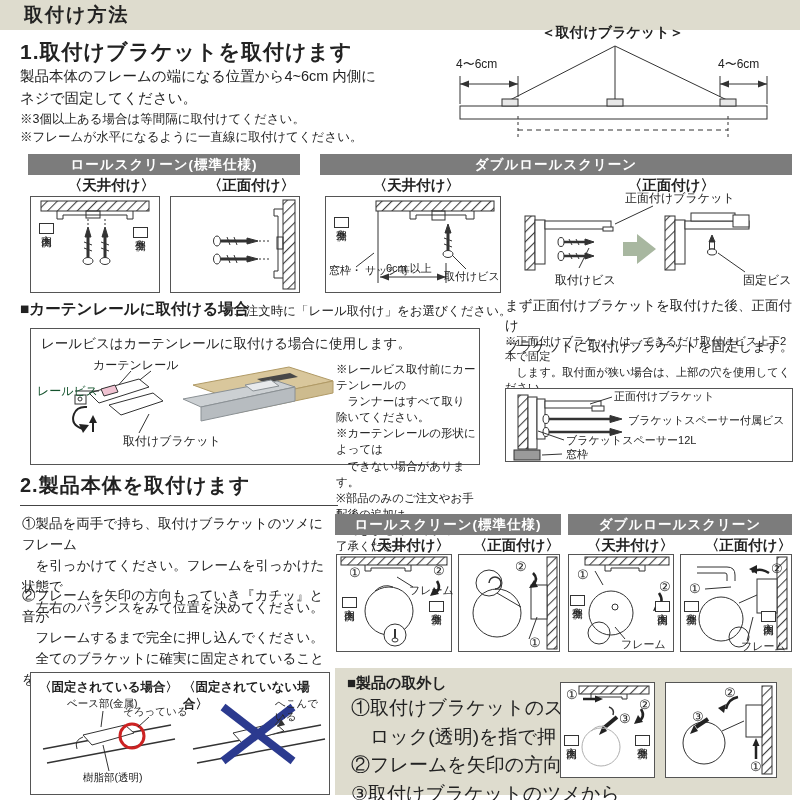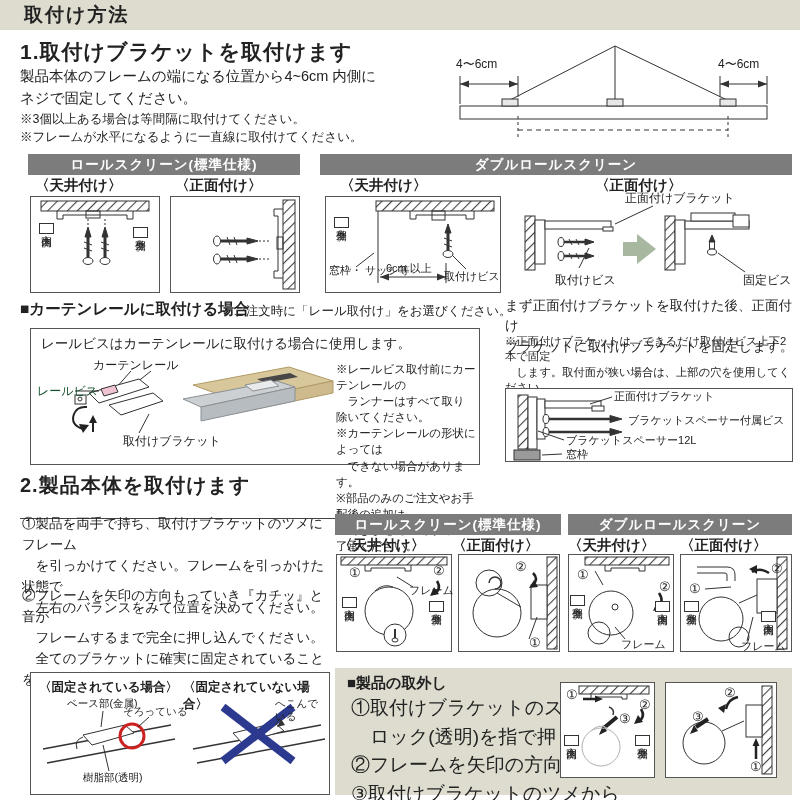--- a/index.html
+++ b/index.html
@@ -6,21 +6,21 @@
 html,body{width:800px;height:800px}
 body{font-family:"Liberation Sans",sans-serif;color:#222;background:#fff}
 .page{position:relative;width:800px;height:800px;background:#fff;overflow:hidden}
 .abs{position:absolute}
 .pre{white-space:pre-line}
 .topbar{background:#dedcce;height:30px;line-height:30px;font-size:19px;font-weight:bold;padding-left:24px;letter-spacing:2px}
 .h1{font-size:21px;font-weight:bold;letter-spacing:1px}
 .body-text{font-size:14.5px;line-height:1.5}
 .note-text{font-size:12.5px;line-height:1.45}
 .gbar{background:#7c7c7c;color:#fff;font-size:13.5px;font-weight:bold;text-align:center;height:21px;line-height:21px;letter-spacing:1px}
-.sublabel{font-size:14.5px;font-weight:bold;text-align:left}
+.sublabel{font-size:14.5px;font-weight:bold;text-align:right}
 .dbox{border:1px solid #555;background:#fff}
 .vbox{writing-mode:vertical-rl;border:1px solid #333;background:#fff;font-size:10.5px;padding:3px 1px;line-height:1.05;letter-spacing:1px}
 .lbl{font-size:11px;white-space:nowrap;color:#222}
 .lbl12{font-size:12px;white-space:nowrap;color:#222}
 .num{font-size:13px;color:#222}
 .red{color:#14532d}
 .btitle{font-size:15.5px;font-weight:bold}
 svg{display:block}
 </style>
 </head>
@@ -63,20 +63,21 @@
         <path d="M88,60 l-9,-3.5 v7 z" fill="#333"></path>
       <line x1="290" y1="52" x2="290" y2="73" stroke="#333"></line>
       <line x1="337" y1="52" x2="337" y2="80" stroke="#333"></line>
       <line x1="290" y1="60" x2="337" y2="60" stroke="#333"></line>
       <path d="M290,60 l9,-3.5 v7 z" fill="#333"></path>
         <path d="M337,60 l-9,-3.5 v7 z" fill="#333"></path>
       <line x1="88" y1="106" x2="298" y2="106" stroke="#333" stroke-dasharray="5,4"></line>
       <line x1="88" y1="92" x2="88" y2="114" stroke="#333" stroke-dasharray="3,3"></line>
       <line x1="298" y1="92" x2="298" y2="114" stroke="#333" stroke-dasharray="3,3"></line>
     </svg>
+    <div class="abs" style="left:0;top:0;width:365px;text-align:center;font-size:14px;font-weight:bold">＜取付けブラケット＞</div>
     <div class="abs lbl12" style="left:26px;top:32px">4〜6cm</div>
     <div class="abs lbl12" style="left:288px;top:32px">4〜6cm</div>
   </div>
 
   <div class="abs gbar" style="left:28px;top:154px;width:272px">ロールスクリーン(標準仕様)</div>
   <div class="abs gbar" style="left:320px;top:154px;width:472px">ダブルロールスクリーン</div>
 
   <div class="abs sublabel" style="left:35px;top:176px;width:120px">〈天井付け〉</div>
   <div class="abs sublabel" style="left:175px;top:176px;width:120px">〈正面付け〉</div>
   <div class="abs sublabel" style="left:340px;top:176px;width:120px">〈天井付け〉</div>
@@ -253,21 +254,21 @@
     <div class="abs lbl12 red" style="left:6px;top:54px">レールビス</div>
     <div class="abs lbl12" style="left:92px;top:104px">取付けブラケット</div>
     <div class="abs pre" style="left:305px;top:32px;width:140px;font-size:11.5px;line-height:1.4">※レールビス取付前にカーテンレールの
 　ランナーはすべて取り除いてください。
 ※カーテンレールの形状によっては
 　できない場合があります。
 ※部品のみのご注文やお手配後の追加は
 　できませんので予めご了承ください。</div>
   </div>
 
-  <div class="abs" style="left:20px;top:472px;width:318px;border-bottom:1px solid #444;padding-bottom:19px;font-size:20px;font-weight:bold;letter-spacing:1px">2.製品本体を取付けます</div>
+  <div class="abs" style="left:20px;top:472px;width:318px;border-bottom:1px solid #444;padding-bottom:6px;font-size:20px;font-weight:bold;letter-spacing:1px">2.製品本体を取付けます</div>
   <div class="abs pre" style="left:22px;top:514px;width:312px;font-size:13.5px;line-height:1.55">①製品を両手で持ち、取付けブラケットのツメにフレーム
 　を引っかけてください。フレームを引っかけた状態で
 　左右のバランスをみて位置を決めてください。</div>
   <div class="abs pre" style="left:22px;top:586px;width:312px;font-size:13.5px;line-height:1.55">②フレームを矢印の方向もっていき『カチッ』と音が
 　フレームするまで完全に押し込んでください。
 　全てのブラケットに確実に固定されていることを
 　ご確認ください。</div>
 
   <div class="abs gbar" style="left:335px;top:514px;width:226px">ロールスクリーン(標準仕様)</div>
   <div class="abs gbar" style="left:568px;top:514px;width:224px">ダブルロールスクリーン</div>

